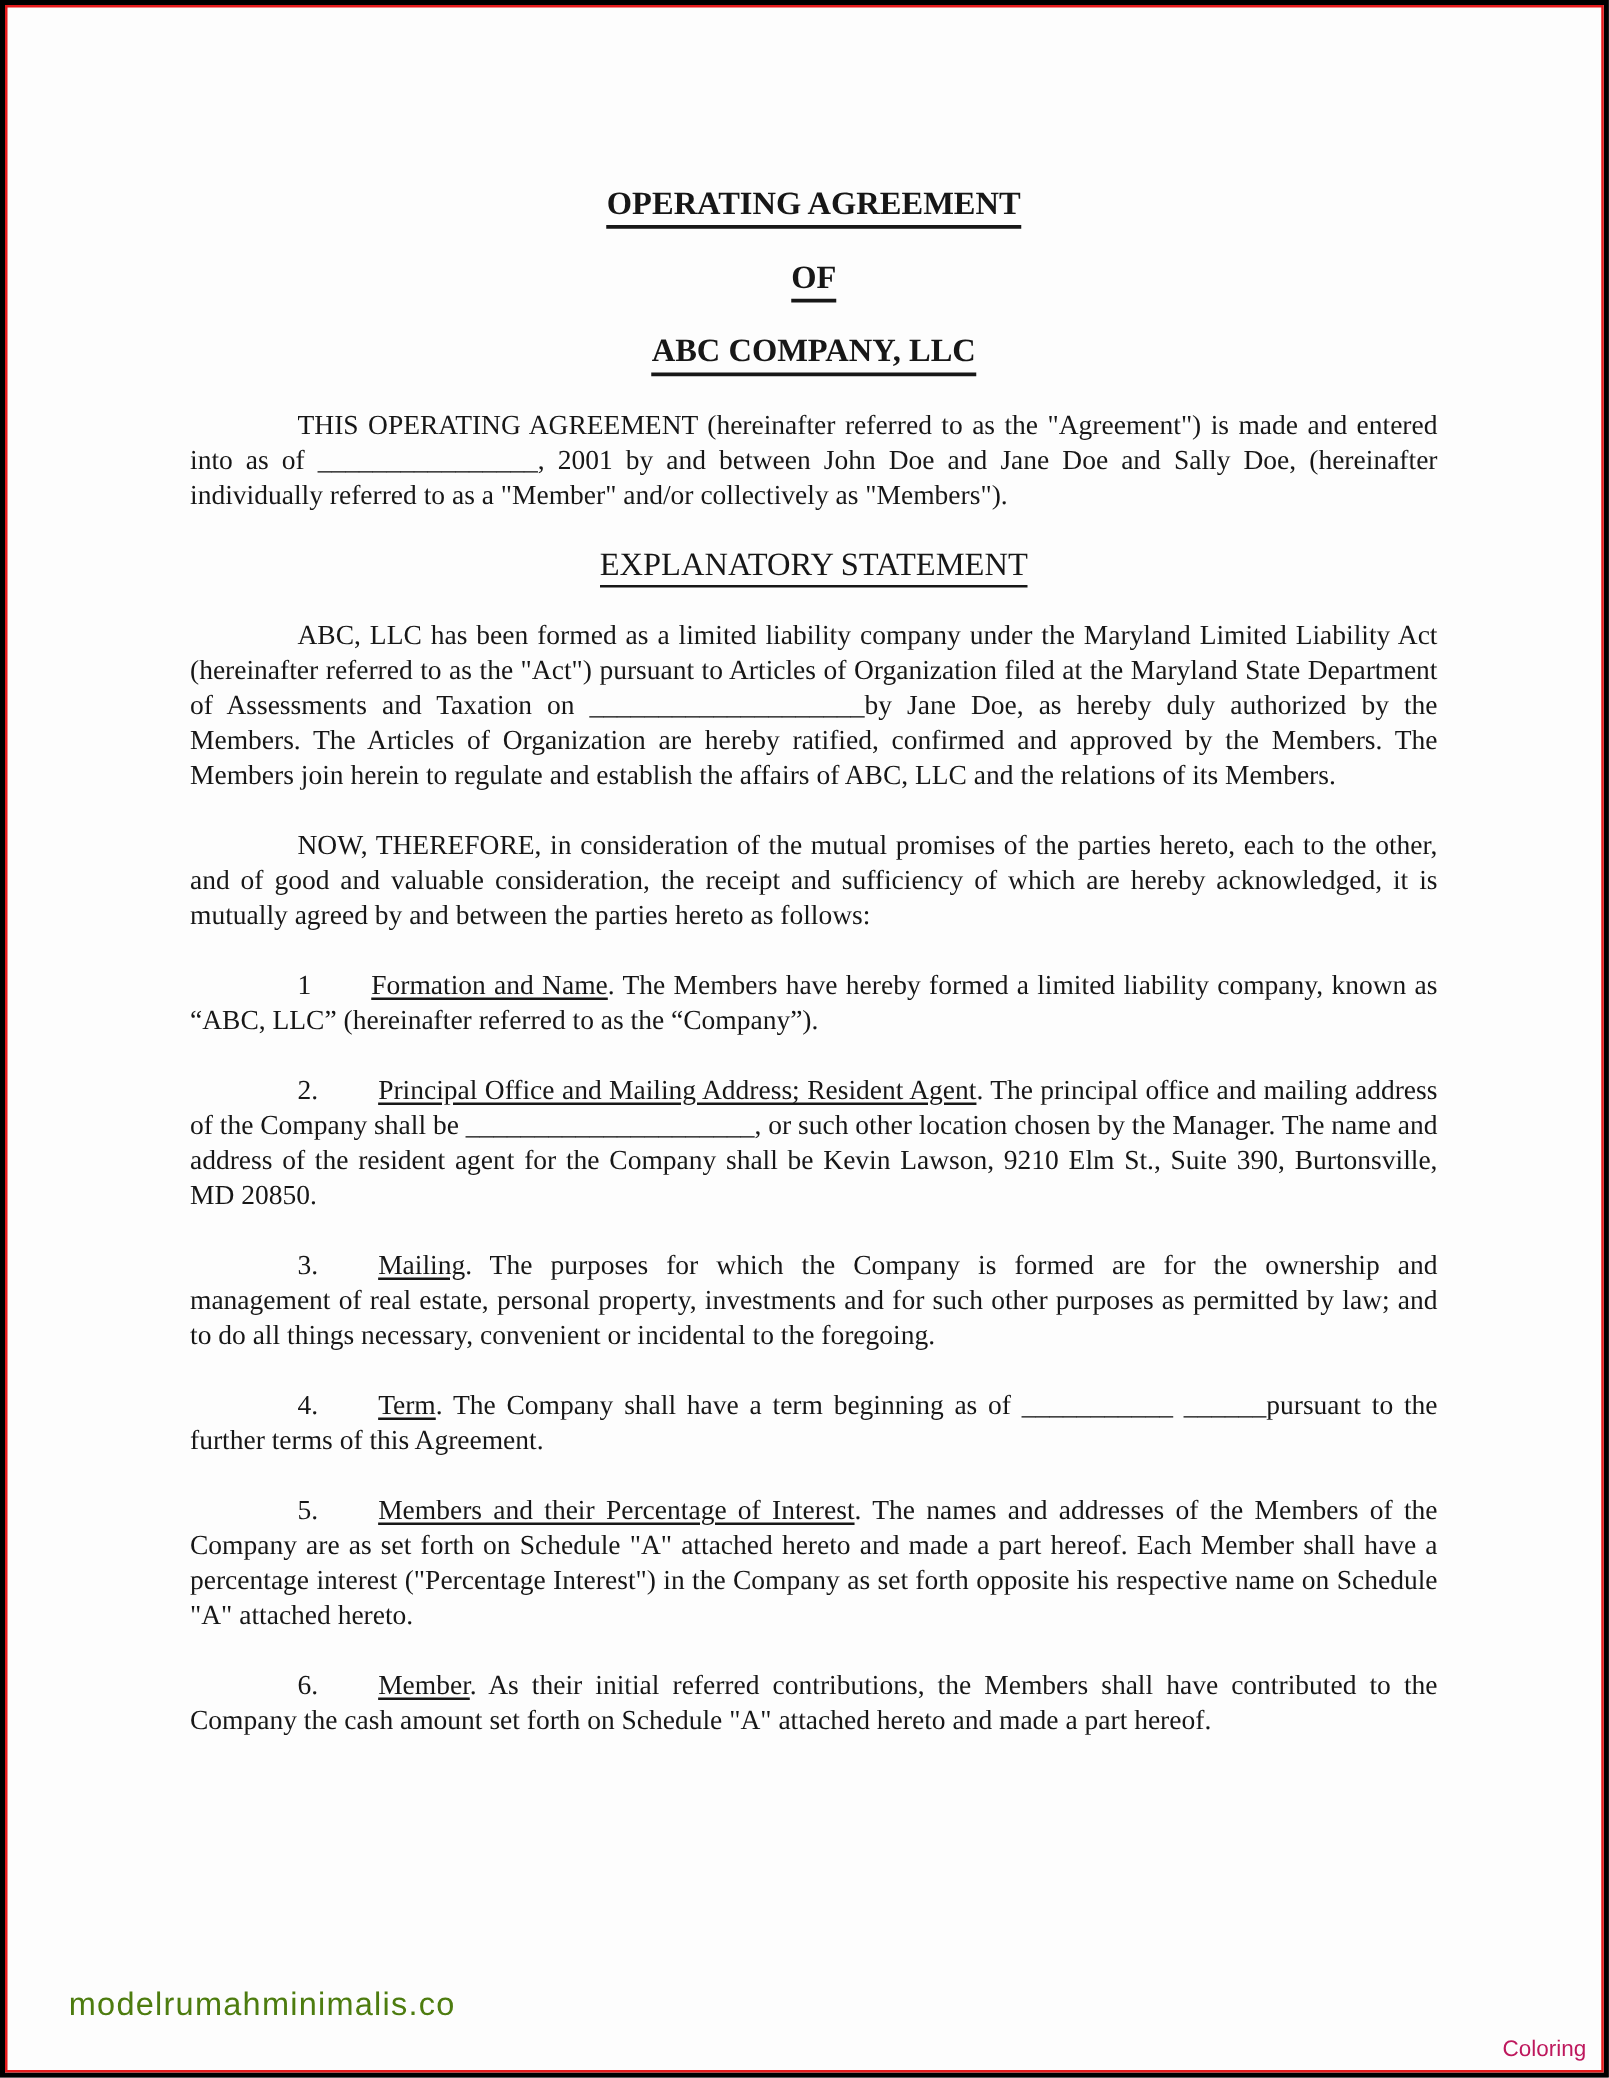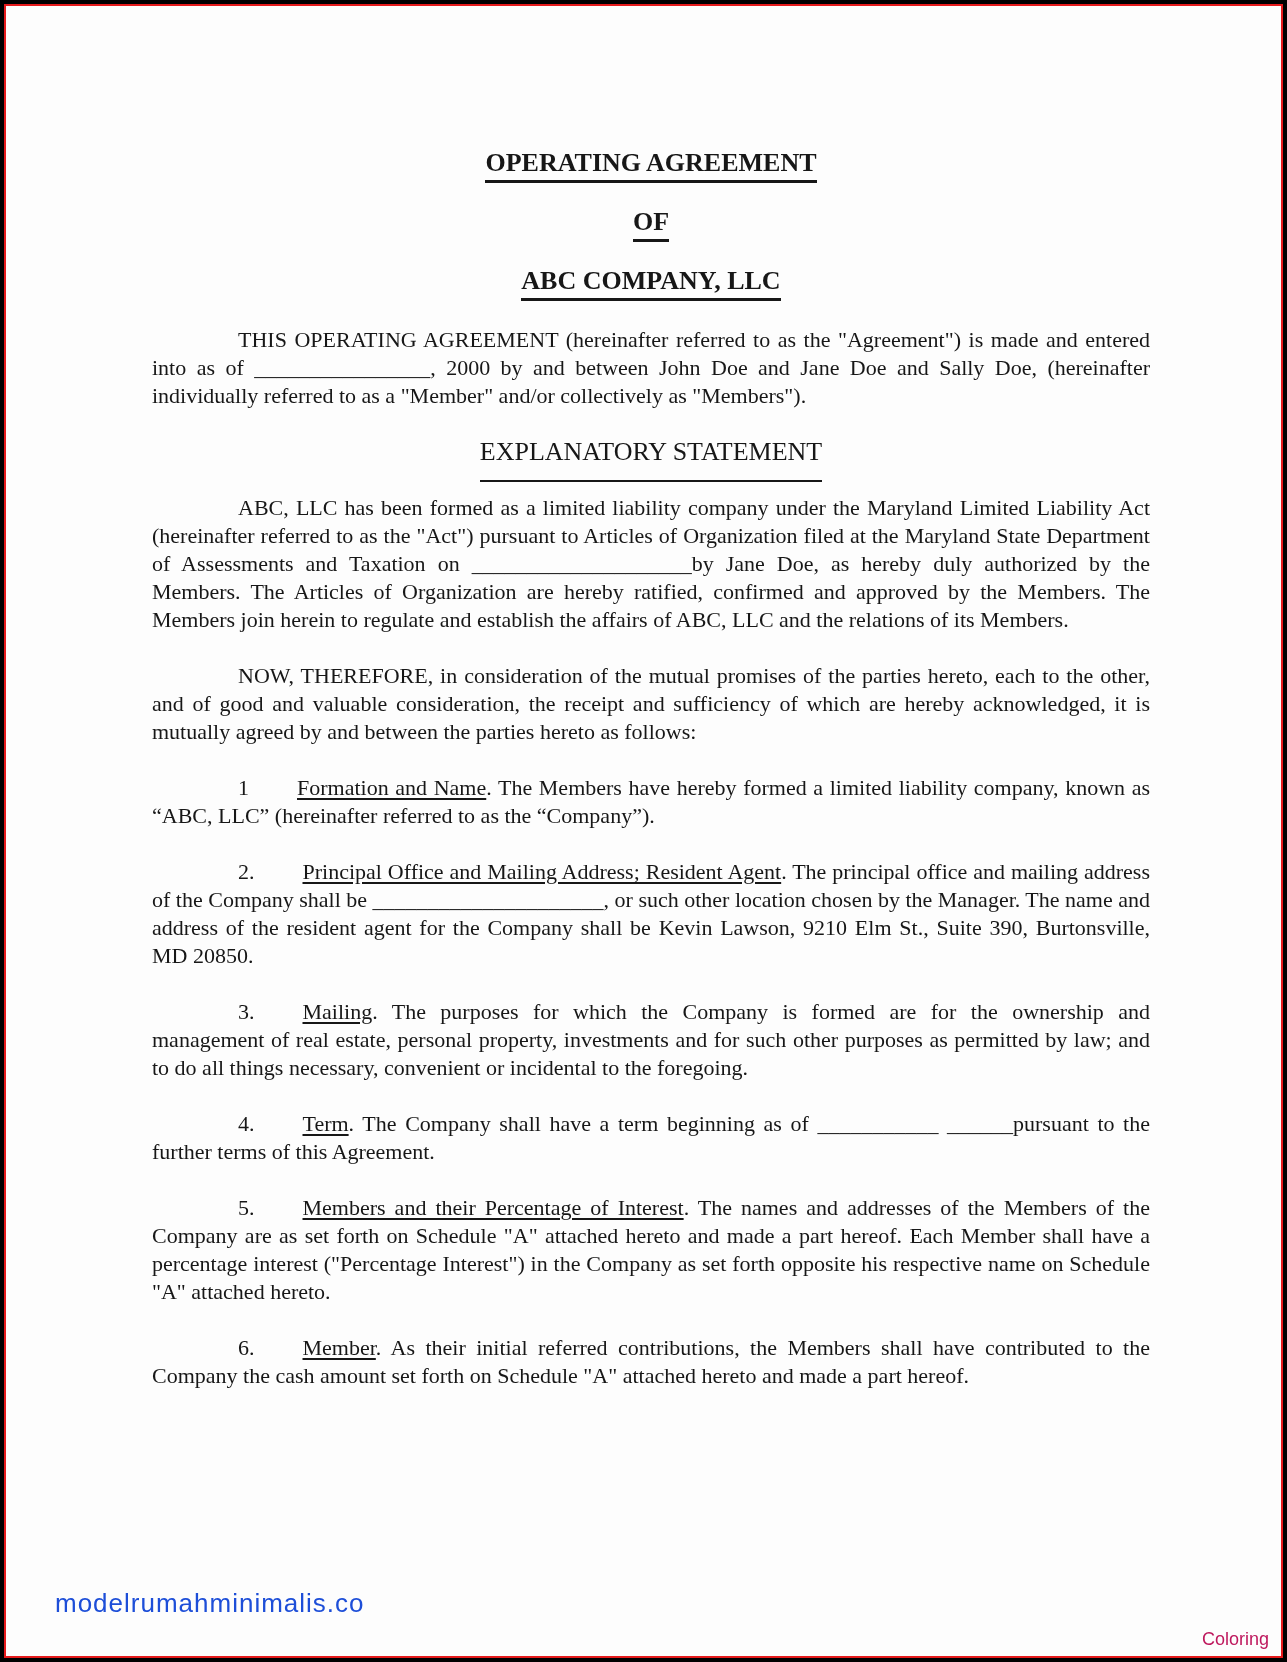--- a/index.html
+++ b/index.html
@@ -51,21 +51,21 @@
   .intro { margin-top: 25px; }
   .exp-heading {
     margin: 0 0 28px 0;
     text-align: center;
     font-weight: normal;
     font-size: 26px;
     line-height: 28px;
   }
   .exp-heading .u {
     border-bottom: 2px solid #171717;
-    padding-bottom: 14px;
+    padding-bottom: 2px;
   }
   .sec-gap { display: inline-block; width: 48px; }
   .sec-head { text-decoration: underline; text-underline-offset: 3px; }
   .watermark {
     position: absolute;
     left: 49px;
     top: 1582px;
     font-family: "Liberation Sans", "DejaVu Sans", sans-serif;
     font-size: 26px;
     letter-spacing: 1px;
@@ -84,21 +84,21 @@
 <body>
 
 <div class="frame" style="background: rgb(0, 0, 0);">
   <div class="page" style="border-color: rgb(230, 26, 28); background: rgb(253, 253, 253);">
     <div class="content">
 
       <p class="title-line"><span class="u">OPERATING AGREEMENT</span></p>
       <p class="title-line"><span class="u">OF</span></p>
       <p class="title-line"><span class="u">ABC COMPANY, LLC</span></p>
 
-      <p class="para intro">THIS OPERATING AGREEMENT (hereinafter referred to as the "Agreement") is made and entered into as of ________________, 2000 by and between John Doe and Jane Doe and Sally Doe, (hereinafter individually referred to as a "Member" and/or collectively as "Members").</p>
+      <p class="para intro">THIS OPERATING AGREEMENT (hereinafter referred to as the "Agreement") is made and entered into as of ________________, 2001 by and between John Doe and Jane Doe and Sally Doe, (hereinafter individually referred to as a "Member" and/or collectively as "Members").</p>
 
       <p class="exp-heading"><span class="u">EXPLANATORY STATEMENT</span></p>
 
       <p class="para">ABC, LLC has been formed as a limited liability company under the Maryland Limited Liability Act (hereinafter referred to as the "Act") pursuant to Articles of Organization filed at the Maryland State Department of Assessments and Taxation on ____________________by Jane Doe, as hereby duly authorized by the Members.  The Articles of Organization are hereby ratified, confirmed and approved by the Members.  The Members join herein to regulate and establish the affairs of ABC, LLC and the relations of its Members.</p>
 
       <p class="para">NOW, THEREFORE, in consideration of the mutual promises of the parties hereto, each to the other, and of good and valuable consideration, the receipt and sufficiency of which are hereby acknowledged, it is mutually agreed by and between the parties hereto as follows:</p>
 
       <p class="para"><span>1</span><span class="sec-gap"></span><span class="sec-head">Formation and Name</span><span>.  The Members have hereby formed a limited liability company, known as “ABC, LLC” (hereinafter referred to as the “Company”).</span></p>
 
       <p class="para"><span>2.</span><span class="sec-gap"></span><span class="sec-head">Principal Office and Mailing Address; Resident Agent</span><span>.  The principal office and mailing address of the Company shall be _____________________, or such other location chosen by the Manager.  The name and address of the resident agent for the Company shall be Kevin Lawson, 9210 Elm St., Suite 390, Burtonsville, MD  20850.</span></p>
@@ -106,16 +106,16 @@
       <p class="para"><span>3.</span><span class="sec-gap"></span><span class="sec-head">Mailing</span><span>.  The purposes for which the Company is formed are for the ownership and management of real estate, personal property, investments and for such other purposes as permitted by law; and to do all things necessary, convenient or incidental to the foregoing.</span></p>
 
       <p class="para"><span>4.</span><span class="sec-gap"></span><span class="sec-head">Term</span><span>.  The Company shall have a term beginning as of ___________ ______pursuant to the further terms of this Agreement.</span></p>
 
       <p class="para"><span>5.</span><span class="sec-gap"></span><span class="sec-head">Members and their Percentage of Interest</span><span>.   The names and addresses of the Members of the Company are as set forth on Schedule "A" attached hereto and made a part hereof.  Each Member shall have a percentage interest ("Percentage Interest") in the Company as set forth opposite his respective name on Schedule "A" attached hereto.</span></p>
 
       <p class="para"><span>6.</span><span class="sec-gap"></span><span class="sec-head">Member</span><span>.  As their initial referred contributions, the Members shall have contributed to the Company the cash amount set forth on Schedule "A" attached hereto and made a part hereof.</span></p>
 
     </div>
 
-    <div class="watermark" style="color: #1d4ed8;">modelrumahminimalis.co</div>
+    <div class="watermark" style="color: #4d7c0f;">modelrumahminimalis.co</div>
     <div class="footer-label" style="color: #be185d; text-align: right;">Coloring</div>
   </div>
 </div>
 
 </body></html>

